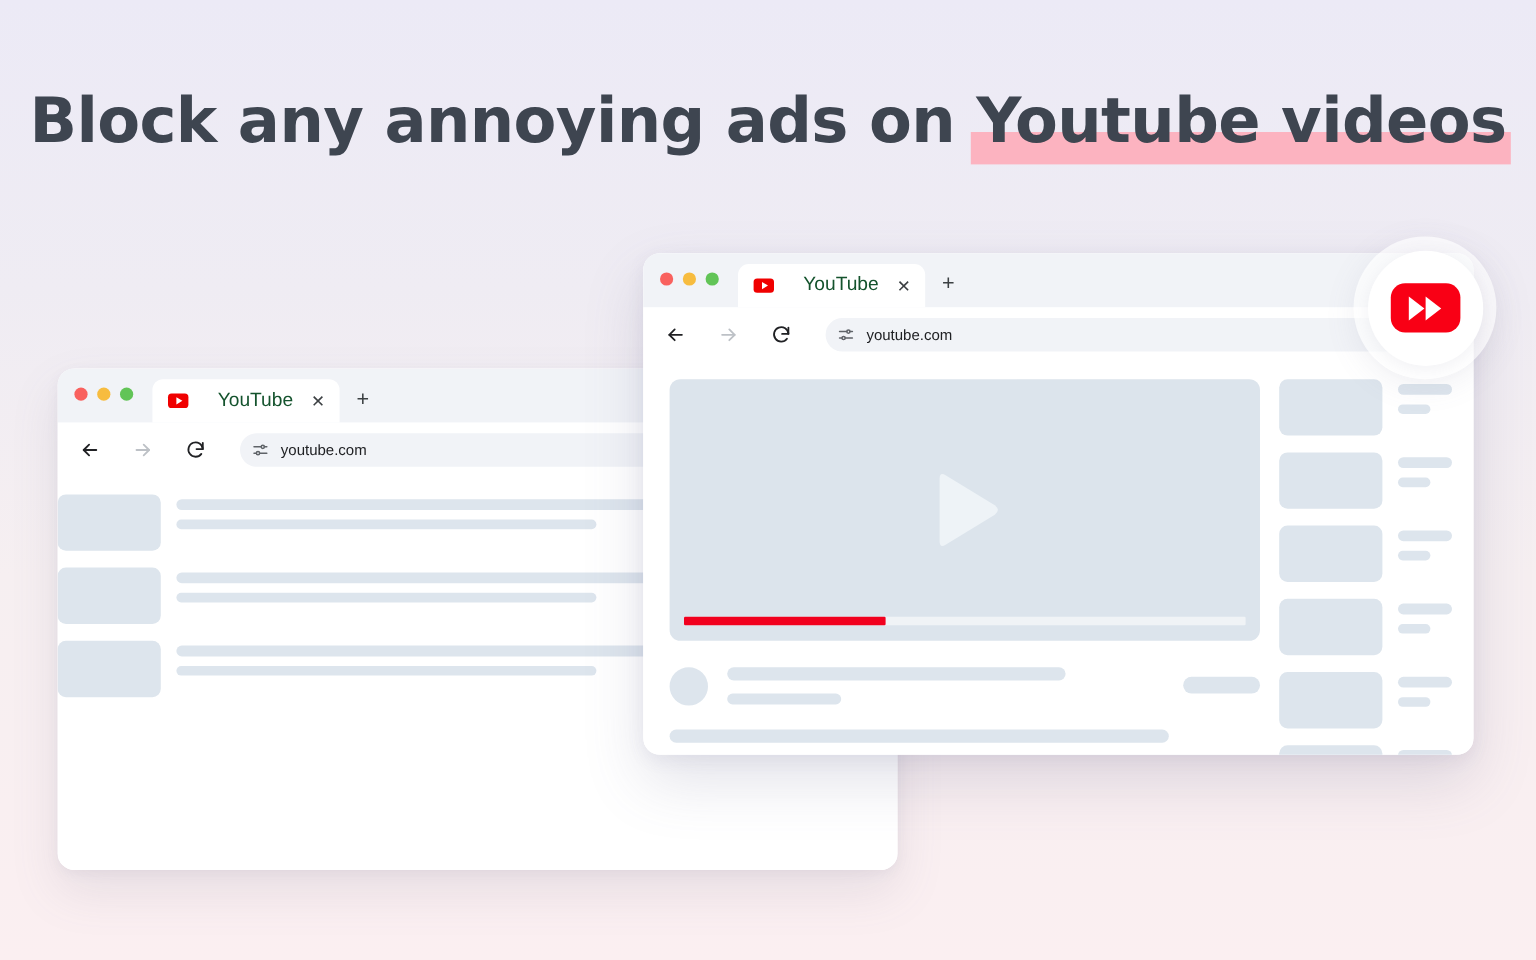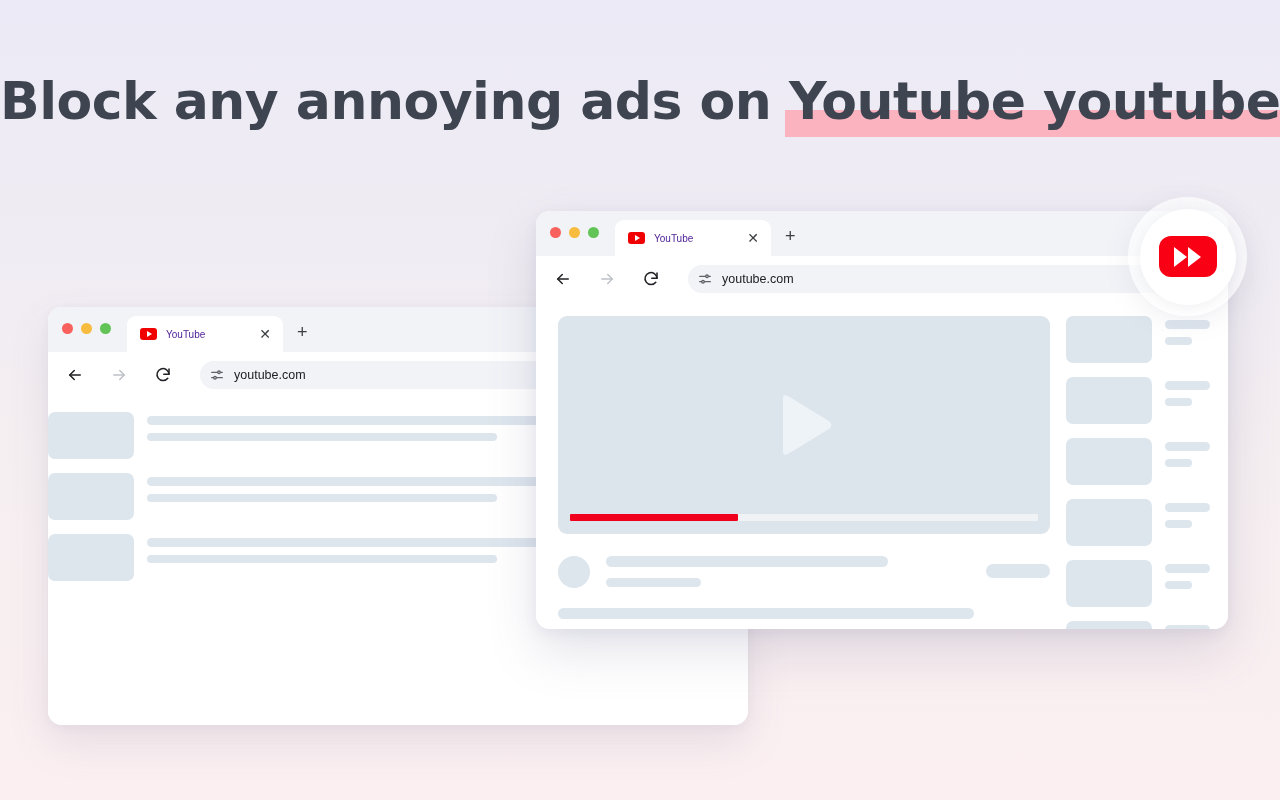--- a/index.html
+++ b/index.html
@@ -106,24 +106,25 @@
   }
   .tab-fav::after {
     content: "";
     width: 0; height: 0;
     border-left: 5px solid #fff;
     border-top: 3.2px solid transparent;
     border-bottom: 3.2px solid transparent;
     margin-left: 1px;
   }
   .tab-title {
-    font-size: 10px;
-    color: #4c1d95;
+    font-size: 16px;
+    color: #14532d;
     flex: 1;
     white-space: nowrap;
+    text-align: right;
   }
   .tab-close {
     font-size: 14px;
     color: #3c4043;
     line-height: 1;
     margin-left: 6px;
   }
   .tab-new {
     font-size: 18px;
     color: #3c4043;
@@ -259,21 +260,21 @@
     position: absolute;
     left: 50%; top: 50%;
     transform: translate(-50%, -50%);
   }
 </style>
 </head>
 <body>
 
 <div class="headline-wrap">
   <h1 class="headline">
-    <span>Block any annoying ads on </span><span class="hl-highlight"><span class="hl-text">Youtube youtube</span></span>
+    <span>Block any annoying ads on </span><span class="hl-highlight"><span class="hl-text">Youtube videos</span></span>
   </h1>
 </div>
 
 <div class="window back">
 
   <div class="tabbar">
     <div class="traffic">
       <span class="dot red"></span>
       <span class="dot yellow"></span>
       <span class="dot green"></span>

